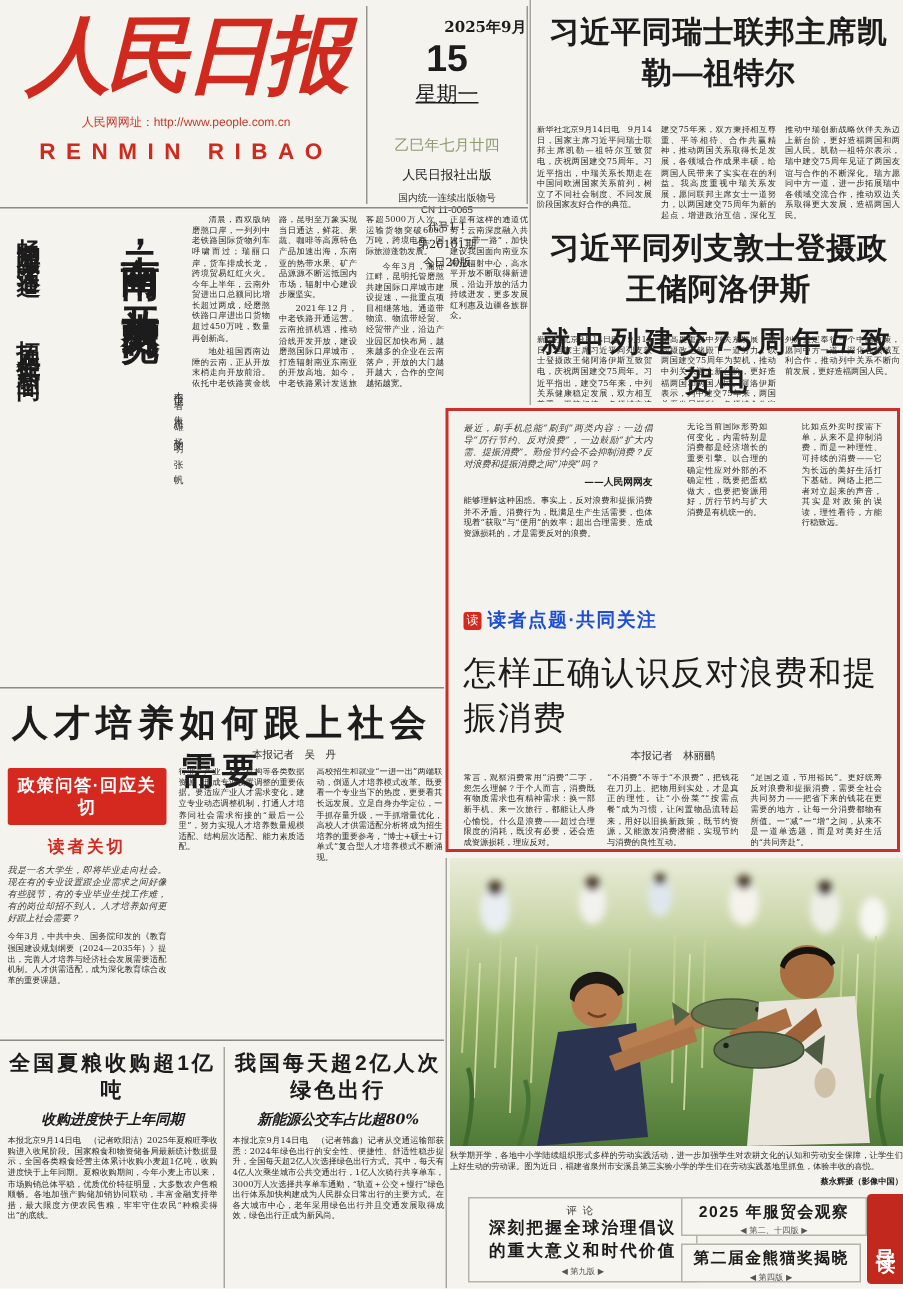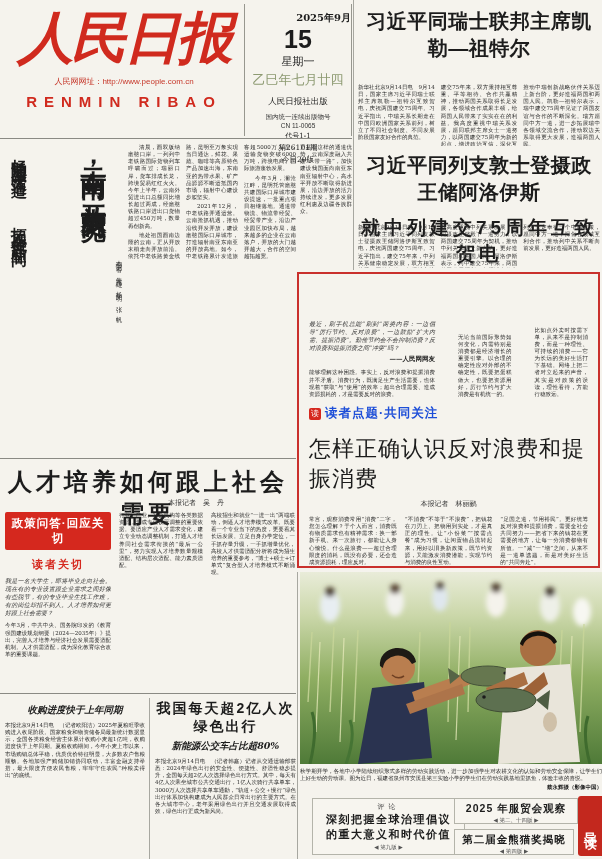--- a/index.html
+++ b/index.html
@@ -20,22 +20,22 @@
     letter-spacing:-3px; text-align:center; line-height:1.05; }
   #masthead-latin { font-size:15px; font-weight:bold; color:#d02a1e; letter-spacing:7px;
     text-align:center; margin-top:6px; }
   #masthead-site { font-size:8px; color:#c6372a; text-align:center; margin-top:9px; }
 
   
   #datebox { border-left:1px solid #97978f; border-right:1px solid #97978f;
     text-align:center; padding-top:7px; box-sizing:border-box; }
   .db-ym { font-size:10px; font-weight:bold;text-align:right; }
   .db-day { font-size:25px; font-weight:bold; line-height:1.15; }
-  .db-week { font-size:11px; }
-  .db-lunar { font-size:13px; color:#8d9a72; margin-top:2px; }
+  .db-week { font-size:14px;text-decoration:underline; }
+  .db-lunar { font-size:10px; color:#8d9a72; margin-top:18px; }
   .db-pub { font-size:8.5px; margin-top:7px; }
   .db-s { font-size:6.5px; margin-top:5px; color:#333; }
   .db-s2 { font-size:6.5px; color:#333; }
   .db-code { font-size:7px; margin-top:2px; }
   .db-issue { font-size:7.5px; margin-top:2px; }
   .db-pages { font-size:7.5px; margin-top:2px; }
 
   .lead-h .l1 { font-size:20px; font-weight:900; text-align:center; letter-spacing:0.5px; }
   .lead-h .l2 { font-size:19px; font-weight:900; text-align:center; letter-spacing:4px; margin-top:9px; }
   .cols3 { display:flex; gap:6px; overflow:hidden; }
@@ -155,33 +155,34 @@
       <div class="question">我是一名大学生，即将毕业走向社会。现在有的专业设置跟企业需求之间好像有些脱节，有的专业毕业生找工作难，有的岗位却招不到人。人才培养如何更好跟上社会需要？</div>
       <div class="tiny" style="margin-top:5px;">今年3月，中共中央、国务院印发的《教育强国建设规划纲要（2024—2035年）》提出，完善人才培养与经济社会发展需要适配机制。人才供需适配，成为深化教育综合改革的重要课题。</div>
     </div>
     <div class="tiny" style="flex:1;">行业、产业、社会机构等各类数据资源，形成专业设置调整的重要依据。要适应产业人才需求变化，建立专业动态调整机制，打通人才培养同社会需求衔接的“最后一公里”，努力实现人才培养数量规模适配、结构层次适配、能力素质适配。</div>
     <div class="tiny" style="flex:1;">高校招生和就业“一进一出”两端联动，倒逼人才培养模式改革。既要看一个专业当下的热度，更要看其长远发展。立足自身办学定位，一手抓存量升级，一手抓增量优化，高校人才供需适配分析将成为招生培养的重要参考，“博士+硕士+订单式”复合型人才培养模式不断涌现。</div>
   </div>
 
   <div class="abs rule" style="left:0; top:693px; width:296px; height:1px;"></div>
 
   <div class="abs" style="left:5px; top:700px; width:140px; height:159px; overflow:hidden;">
+    <div class="bl-h sans">全国夏粮收购超1亿吨</div>
     <div class="bl-sub">收购进度快于上年同期</div>
     <div class="tiny">本报北京9月14日电　（记者欧阳洁）2025年夏粮旺季收购进入收尾阶段。国家粮食和物资储备局最新统计数据显示，全国各类粮食经营主体累计收购小麦超1亿吨，收购进度快于上年同期。夏粮收购期间，今年小麦上市以来，市场购销总体平稳，优质优价特征明显，大多数农户售粮顺畅。各地加强产购储加销协同联动，丰富金融支持举措，最大限度方便农民售粮，牢牢守住农民“种粮卖得出”的底线。</div>
   </div>
   <div class="abs vline" style="left:149px; top:698px; width:1px; height:161px;"></div>
 
   <div class="abs" style="left:155px; top:700px; width:141px; height:159px; overflow:hidden;">
     <div class="bl-h sans">我国每天超2亿人次绿色出行</div>
     <div class="bl-sub">新能源公交车占比超80%</div>
     <div class="tiny">本报北京9月14日电　（记者韩鑫）记者从交通运输部获悉：2024年绿色出行的安全性、便捷性、舒适性稳步提升，全国每天超2亿人次选择绿色出行方式。其中，每天有4亿人次乘坐城市公共交通出行，1亿人次骑行共享单车，3000万人次选择共享单车通勤，“轨道＋公交＋慢行”绿色出行体系加快构建成为人民群众日常出行的主要方式。在各大城市中心，老年采用绿色出行并且交通发展取得成效，绿色出行正成为新风尚。</div>
   </div>
 
   <div id="wastebox" class="abs" style="left:297px; top:272px; width:303px; height:296px;">
-    <div style="display:flex; gap:23px; height:116px; overflow:hidden;align-items:flex-end;">
+    <div style="display:flex; gap:23px; height:116px; overflow:hidden;">
       <div style="width:126px; flex:0 0 auto;">
         <div class="question">最近，刷手机总能“刷到”两类内容：一边倡导“厉行节约、反对浪费”，一边鼓励“扩大内需、提振消费”。勤俭节约会不会抑制消费？反对浪费和提振消费之间“冲突”吗？</div>
         <div class="q-attr">——人民网网友</div>
         <div class="tiny" style="margin-top:5px;">能够理解这种困惑。事实上，反对浪费和提振消费并不矛盾。消费行为，既满足生产生活需要，也体现着“获取”与“使用”的效率；超出合理需要、造成资源损耗的，才是需要反对的浪费。</div>
       </div>
       <div class="tiny" style="flex:1;">无论当前国际形势如何变化，内需特别是消费都是经济增长的重要引擎。以合理的确定性应对外部的不确定性，既要把蛋糕做大，也要把资源用好，厉行节约与扩大消费是有机统一的。</div>
       <div class="tiny" style="flex:1;">比如点外卖时按需下单，从来不是抑制消费，而是一种理性、可持续的消费——它为长远的美好生活打下基础。网络上把二者对立起来的声音，其实是对政策的误读，理性看待，方能行稳致远。</div>
     </div>
     <div id="waste-badge-row">
       <div id="waste-badge-icon" class="sans">读</div>

